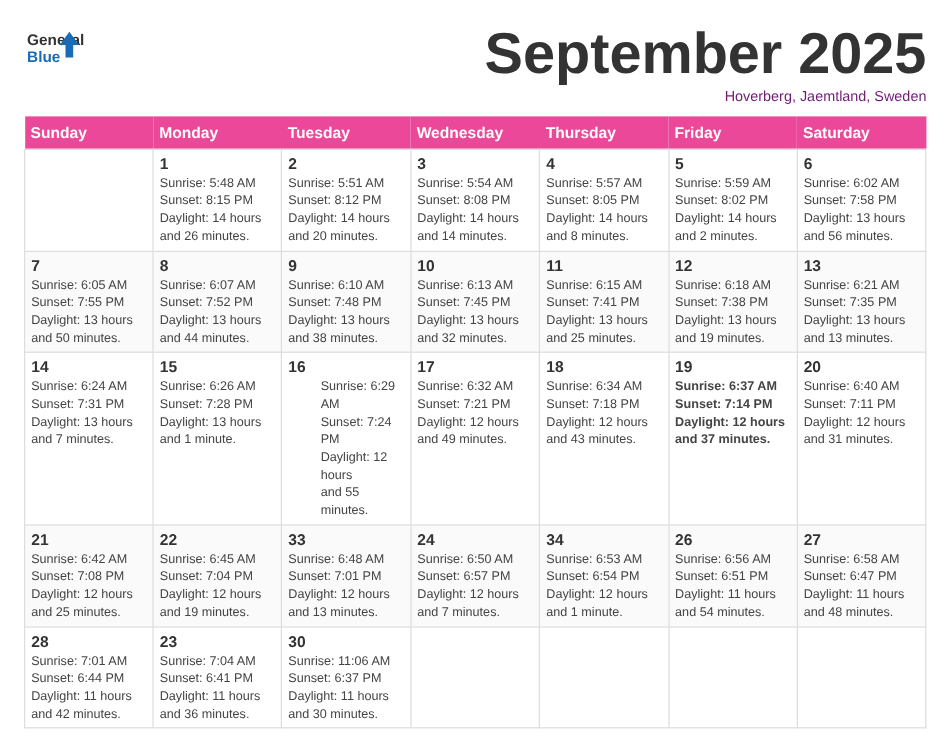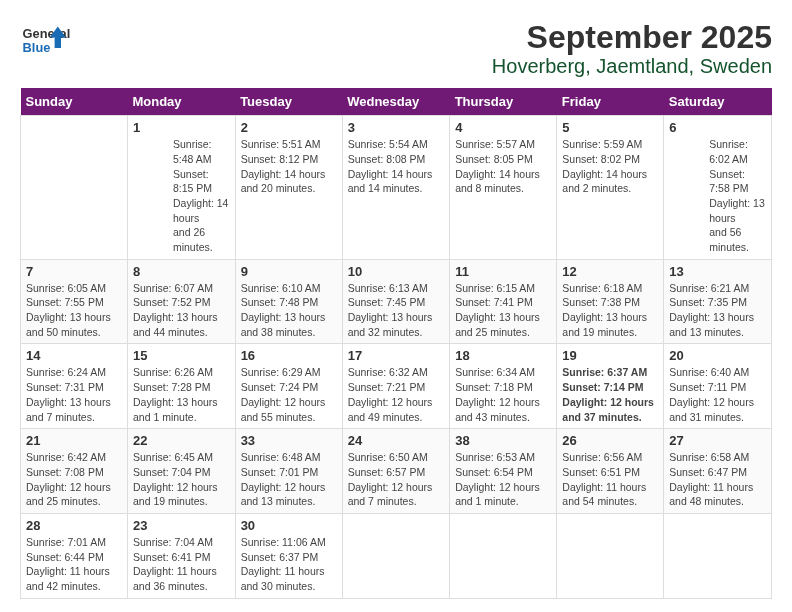--- a/index.html
+++ b/index.html
@@ -25,36 +25,36 @@
     }
     .logo-icon {
       width: 50px;
       height: 40px;
       margin-right: 5px;
     }
     .title-section {
       text-align: right;
     }
     .main-title {
-      font-size: 32px;
+      font-size: 48px;
       font-weight: bold;
       color: #333;
       line-height: 1.1;
     }
     .subtitle {
-      font-size: 20px;
-      color: #14532d;
+      font-size: 12px;
+      color: #701a75;
     }
     .calendar {
       width: 100%;
       border-collapse: collapse;
       font-size: 11px;
     }
     .calendar th {
-      background: #701a75;
+      background: #ec4899;
       color: #fff;
       padding: 6px 5px;
       text-align: left;
       font-size: 13px;
       font-weight: bold;
     }
     .calendar td {
       border: 1px solid #ddd;
       vertical-align: top;
       padding: 4px 5px;
@@ -107,21 +107,21 @@
         <th>Thursday</th>
         <th>Friday</th>
         <th>Saturday</th>
       </tr>
   </thead>
   <tbody id="calendar-body">
   <tr>
         <td class="empty-cell"></td>
         <td>
           <span class="day-number">1</span>
-          <div class="day-detail" style="white-space: pre-line; margin-left: 40px;">Sunrise: 5:48 AM
+          <div class="day-detail" style="white-space: pre-line;">Sunrise: 5:48 AM
 Sunset: 8:15 PM
 Daylight: 14 hours
 and 26 minutes.</div>
         </td>
         <td>
           <span class="day-number">2</span>
           <div class="day-detail" style="white-space: pre-line;">Sunrise: 5:51 AM
 Sunset: 8:12 PM
 Daylight: 14 hours
 and 20 minutes.</div>
@@ -142,21 +142,21 @@
         </td>
         <td>
           <span class="day-number">5</span>
           <div class="day-detail" style="white-space: pre-line;">Sunrise: 5:59 AM
 Sunset: 8:02 PM
 Daylight: 14 hours
 and 2 minutes.</div>
         </td>
         <td>
           <span class="day-number">6</span>
-          <div class="day-detail" style="white-space: pre-line; margin-left: 40px;">Sunrise: 6:02 AM
+          <div class="day-detail" style="white-space: pre-line;">Sunrise: 6:02 AM
 Sunset: 7:58 PM
 Daylight: 13 hours
 and 56 minutes.</div>
         </td>
       </tr>
       <tr>
         <td>
           <span class="day-number">7</span>
           <div class="day-detail" style="white-space: pre-line;">Sunrise: 6:05 AM
 Sunset: 7:55 PM
@@ -216,21 +216,21 @@
         </td>
         <td>
           <span class="day-number">15</span>
           <div class="day-detail" style="white-space: pre-line;">Sunrise: 6:26 AM
 Sunset: 7:28 PM
 Daylight: 13 hours
 and 1 minute.</div>
         </td>
         <td>
           <span class="day-number">16</span>
-          <div class="day-detail" style="white-space: pre-line;">Sunrise: 6:29 AM
+          <div class="day-detail" style="white-space: pre-line; margin-left: 27px;">Sunrise: 6:29 AM
 Sunset: 7:24 PM
 Daylight: 12 hours
 and 55 minutes.</div>
         </td>
         <td>
           <span class="day-number">17</span>
           <div class="day-detail" style="white-space: pre-line;">Sunrise: 6:32 AM
 Sunset: 7:21 PM
 Daylight: 12 hours
 and 49 minutes.</div>
@@ -280,21 +280,21 @@
 and 13 minutes.</div>
         </td>
         <td>
           <span class="day-number">24</span>
           <div class="day-detail" style="white-space: pre-line;">Sunrise: 6:50 AM
 Sunset: 6:57 PM
 Daylight: 12 hours
 and 7 minutes.</div>
         </td>
         <td>
-          <span class="day-number">38</span>
+          <span class="day-number">34</span>
           <div class="day-detail" style="white-space: pre-line;">Sunrise: 6:53 AM
 Sunset: 6:54 PM
 Daylight: 12 hours
 and 1 minute.</div>
         </td>
         <td>
           <span class="day-number">26</span>
           <div class="day-detail" style="white-space: pre-line;">Sunrise: 6:56 AM
 Sunset: 6:51 PM
 Daylight: 11 hours

